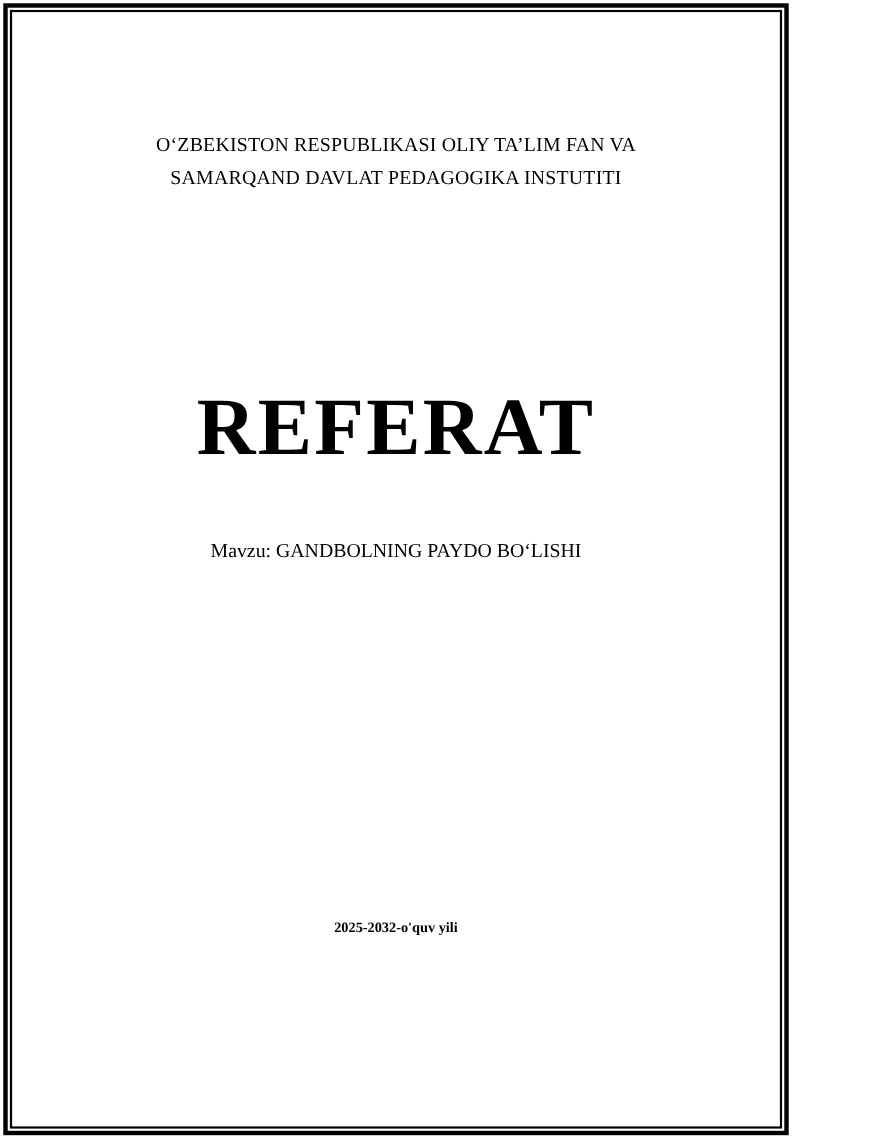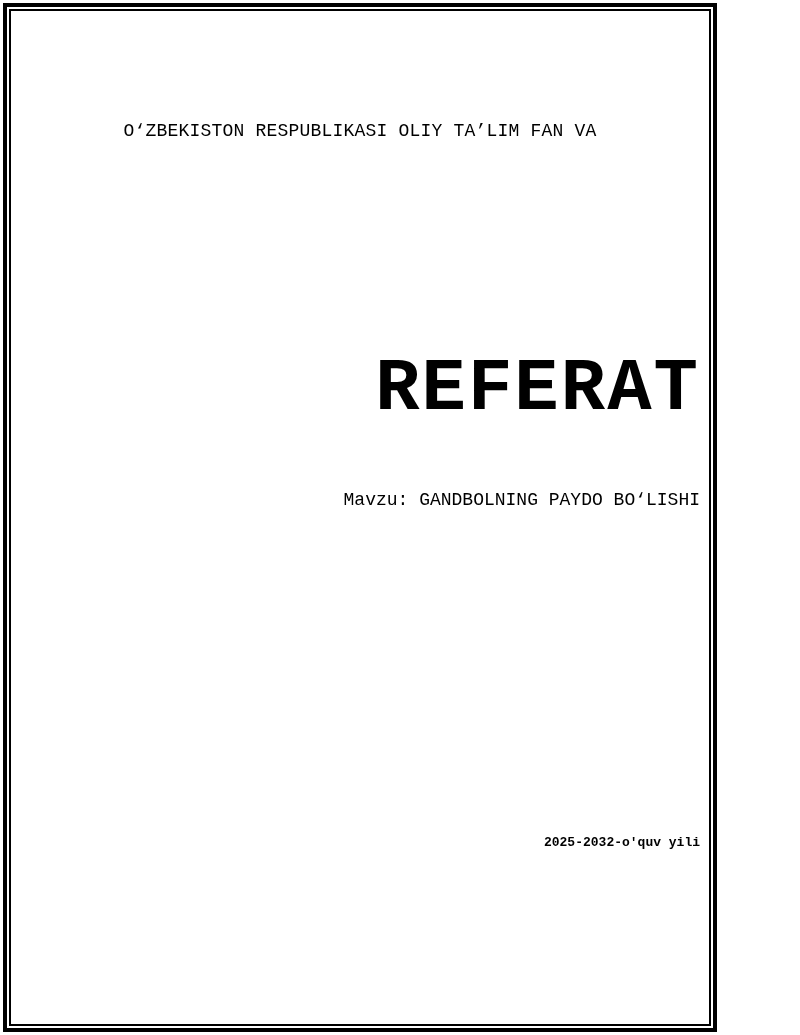--- a/index.html
+++ b/index.html
@@ -6,40 +6,40 @@
     margin: 0;
     padding: 0;
     background: #ffffff;
   }
   .page {
     position: relative;
     width: 720px;
     height: 1035px;
     background: #ffffff;
     color: #000000;
-    font-family: Liberation Mono, monospace;
+    font-family: Liberation Serif, serif;
     overflow: hidden;
   }
   .outer-frame {
     position: absolute;
     top: 3px; left: 3px; right: 3px; bottom: 3px;
     border: 4px solid #000000;
     pointer-events: none;
   }
   .inner-frame {
     position: absolute;
     top: 9px; left: 9px; right: 9px; bottom: 9px;
     border: 2px solid #000000;
     pointer-events: none;
   }
   .centered-line {
     position: absolute;
     left: 20px;
     right: 20px;
-    text-align: right;
+    text-align: center;
     white-space: pre-wrap;
   }
   .header-block {
     position: absolute;
     top: 116px;
     left: 20px;
     right: 20px;
     text-align: center;
     font-size: 18px;
     line-height: 30px;
@@ -73,20 +73,21 @@
 </head>
 <body>
 
 <div class="page">
 
   <div class="outer-frame"></div>
   <div class="inner-frame"></div>
 
   <div class="header-block">
     <div>O‘ZBEKISTON RESPUBLIKASI OLIY TA’LIM FAN VA</div>
+    <div>SAMARQAND DAVLAT PEDAGOGIKA INSTUTITI</div>
   </div>
 
   <h1 class="centered-line doc-title">REFERAT</h1>
 
   <div class="centered-line topic-line">Mavzu: GANDBOLNING PAYDO BO‘LISHI</div>
 
 
   <div class="centered-line year-line">2025-2032-o'quv yili</div>
 
 </div>

